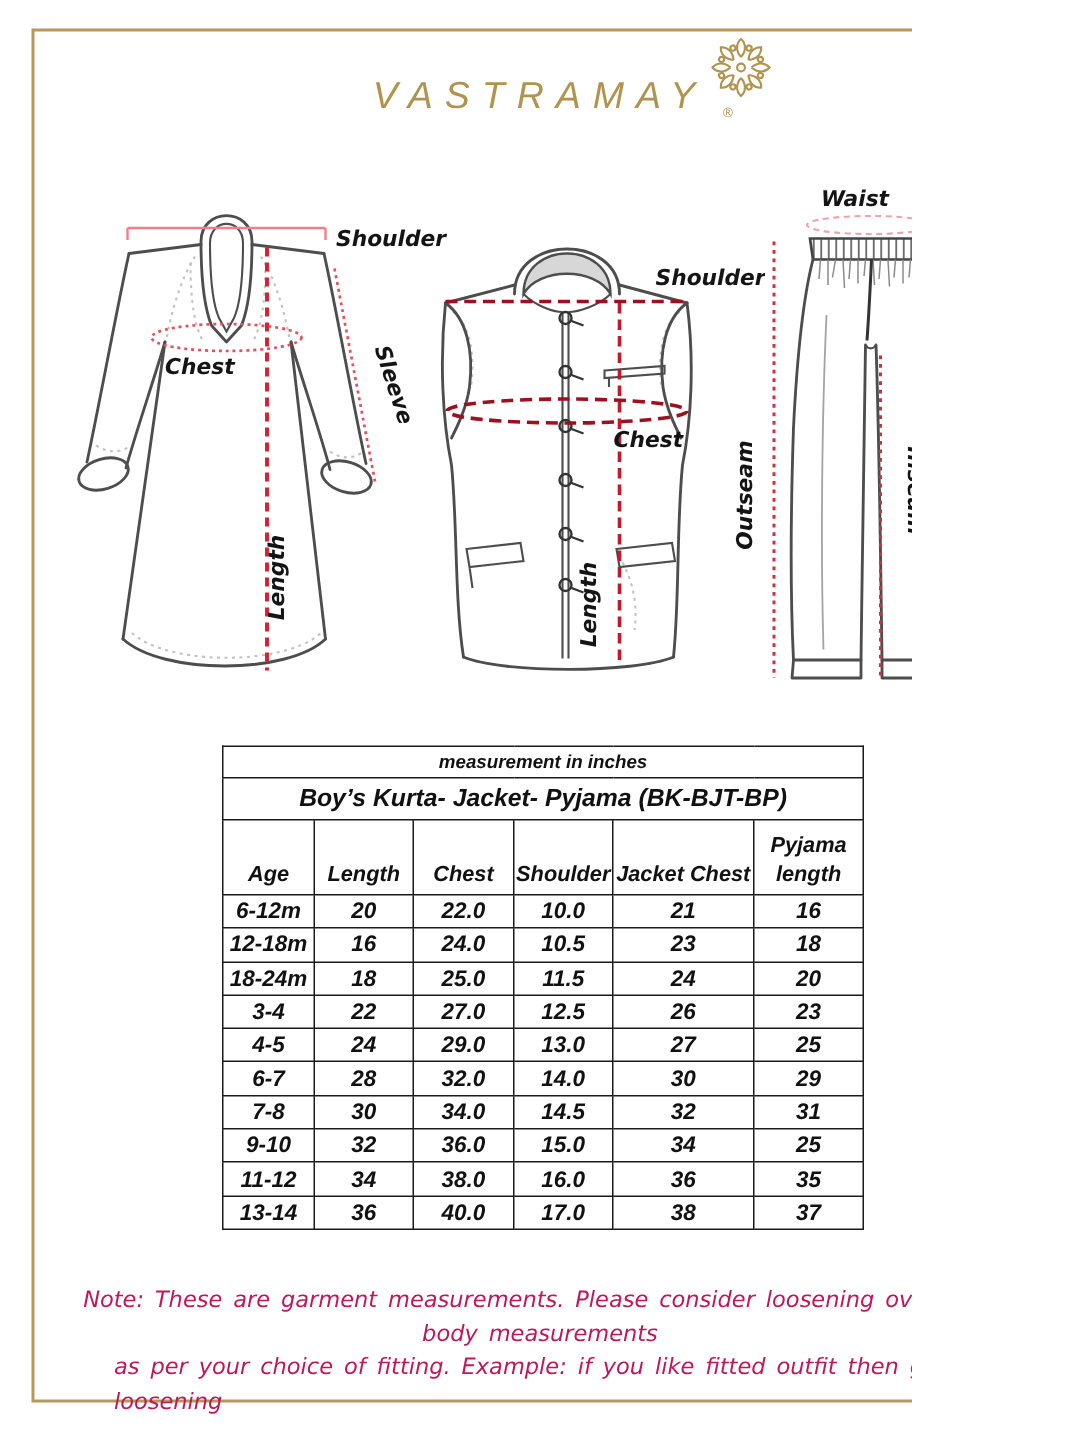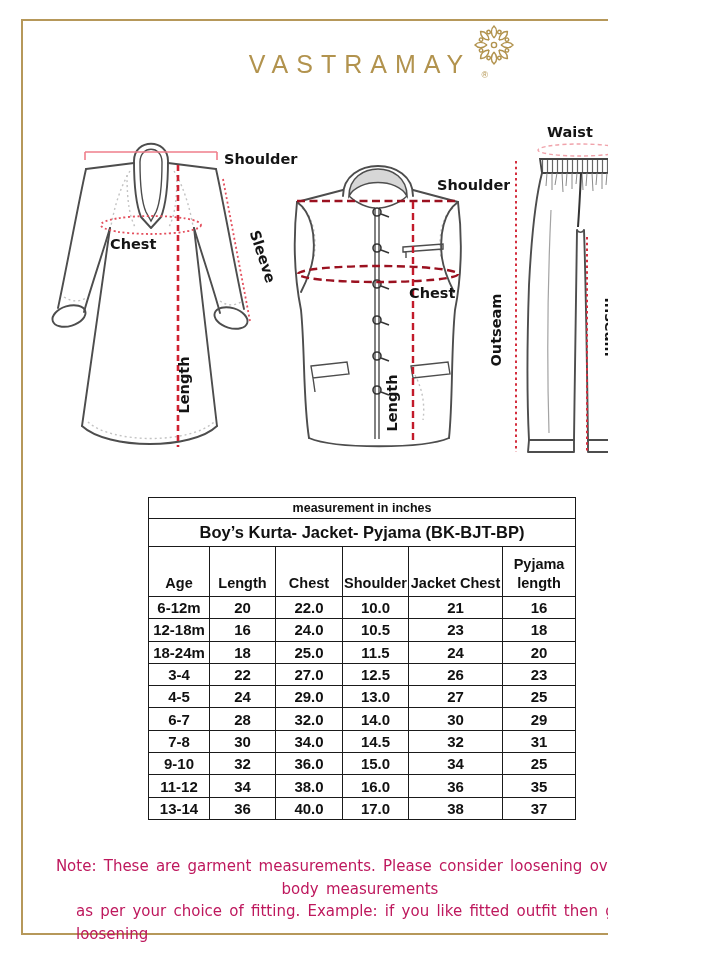--- a/index.html
+++ b/index.html
@@ -1,17 +1,17 @@
 <!DOCTYPE html>
 <html><head>
 <meta charset="utf-8">
 <style>
   html,body{margin:0;padding:0;background:#ffffff;}
   .page{position:relative;width:608px;height:960px;background:#ffffff;overflow:hidden;
-        font-family:"Liberation Sans",sans-serif;}
+        font-family:"Liberation Sans",sans-serif;font-style:italic;}
   .gold-frame{position:absolute;left:21px;top:19px;width:674px;height:916px;
         border:2px solid #b6985a;box-sizing:border-box;pointer-events:none;}
 
   
   .logo-row{position:absolute;top:50px;left:0;width:720px;text-align:center;}
   .logo-wrap{position:relative;display:inline-block;}
   .logo-text{font-size:25px;letter-spacing:8px;color:#b2934e;font-weight:400;}
   .reg-mark{position:absolute;right:-17px;bottom:-1px;font-size:9px;color:#b2934e;}
   .mandala{position:absolute;right:-46px;top:-28px;width:46px;height:46px;}
 

